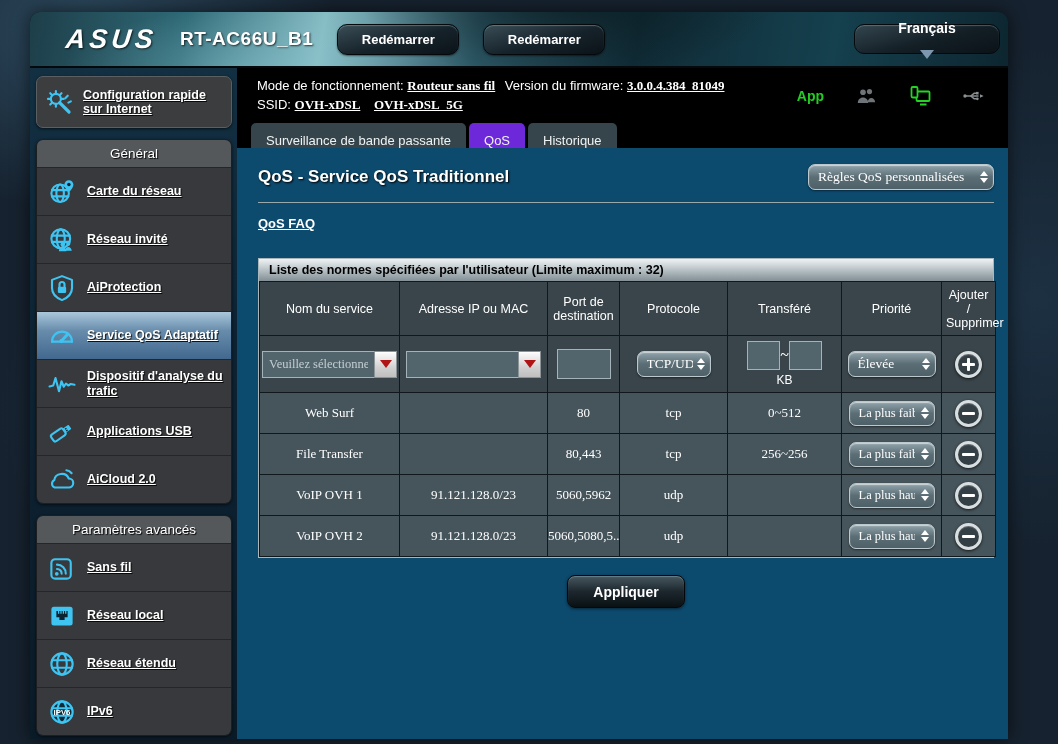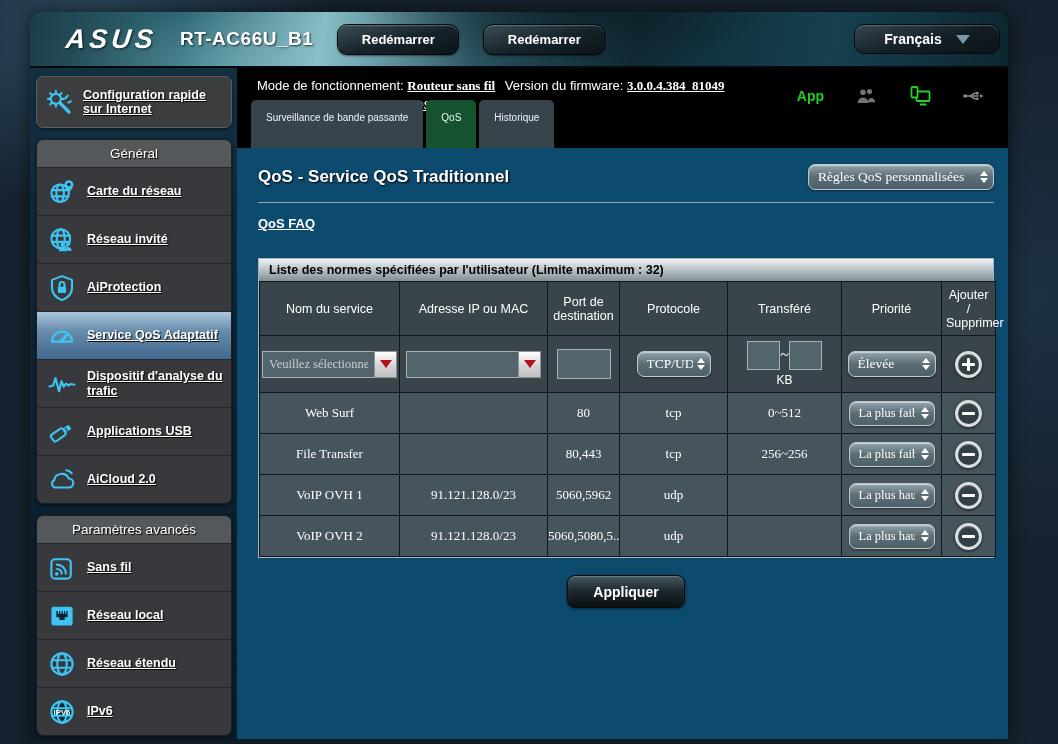--- a/index.html
+++ b/index.html
@@ -36,21 +36,21 @@
     background:linear-gradient(165deg,#3a4d56 0%,#16222a 55%,#0b1318 100%);
     box-shadow:inset 0 1px 1px rgba(140,180,190,.45), 0 1px 2px rgba(0,0,0,.5);
     color:#fff; font-weight:bold; font-size:13px; font-family:"Liberation Sans",sans-serif;
     display:inline-flex; align-items:center; justify-content:center; cursor:pointer;
   }
   .lang-select {
     position:absolute; right:8px; top:12px; width:146px; height:30px; border-radius:10px;
     background:linear-gradient(165deg,#34464f 0%,#131e25 55%,#0b1318 100%);
     border:1px solid #05090b; box-shadow:inset 0 1px 1px rgba(140,180,190,.4);
     display:flex; align-items:center; justify-content:center; gap:14px;
-    font-weight:bold; font-size:14px; cursor:pointer;
+    font-weight:bold; font-size:14px; cursor:pointer;flex-direction:column;
   }
   .tri-down { width:0; height:0; border-left:7px solid transparent; border-right:7px solid transparent; border-top:9px solid #7d97ae; }
   
   .body-row { display:flex; height:671px; }
   .sidebar {
     width:207px; flex:none; padding:8px 3px 0 6px;
     background:linear-gradient(180deg,#123042 0%,#0d2334 40%,#0a1b28 100%);
     overflow:hidden;
   }
   .quick-box {
@@ -73,23 +73,23 @@
   
   .main-col { flex:1; display:flex; flex-direction:column; min-width:0; }
   .banner { height:80px; background:#000; flex:none; position:relative; padding:8px 14px 0 20px; }
   .info-line { font-size:13px; line-height:19px; white-space:nowrap; }
   .info-label { color:#fff; }
   .info-link { font-family:"Liberation Serif",serif; font-weight:bold; text-decoration:underline; color:#fff; cursor:pointer; }
   .status-icons { position:absolute; right:22px; top:16px; display:flex; align-items:center; gap:30px; }
   .app-lbl { color:#22cc22; font-weight:bold; font-size:14px; cursor:pointer; }
   .status-icons svg { width:24px; height:24px; cursor:pointer; }
   .tabs { position:absolute; left:14px; bottom:0; display:flex; gap:3px; }
-  .tab { background:#36454c; color:#eef2f3; font-size:10px; padding:0 15px; height:48px;
+  .tab { background:#36454c; color:#eef2f3; font-size:13px; padding:0 15px; height:25px;
     line-height:36px; border-radius:5px 5px 0 0; cursor:pointer; white-space:nowrap; }
-  .tab.active { background:#14532d; }
+  .tab.active { background:#6d28d9; }
   .content { flex:1; background:#0c4a6e; padding:16px 14px 0 21px; overflow:hidden; }
   .title-row { display:flex; align-items:center; justify-content:space-between; }
   .pg-title { font-size:17px; font-weight:bold; text-shadow:1px 1px 2px #000; }
   .divider { border-bottom:1px solid #9aa7ab; margin-top:12px; }
   .faq { display:inline-block; margin-top:13px; font-size:13px; font-weight:bold; color:#fff;
     text-decoration:underline; cursor:pointer; }
   
   .msel {
     display:inline-flex; align-items:center; justify-content:space-between; gap:4px;
     border-radius:7px; border:1px solid #bcc8cc; padding:3px 5px 3px 9px; height:26px;

